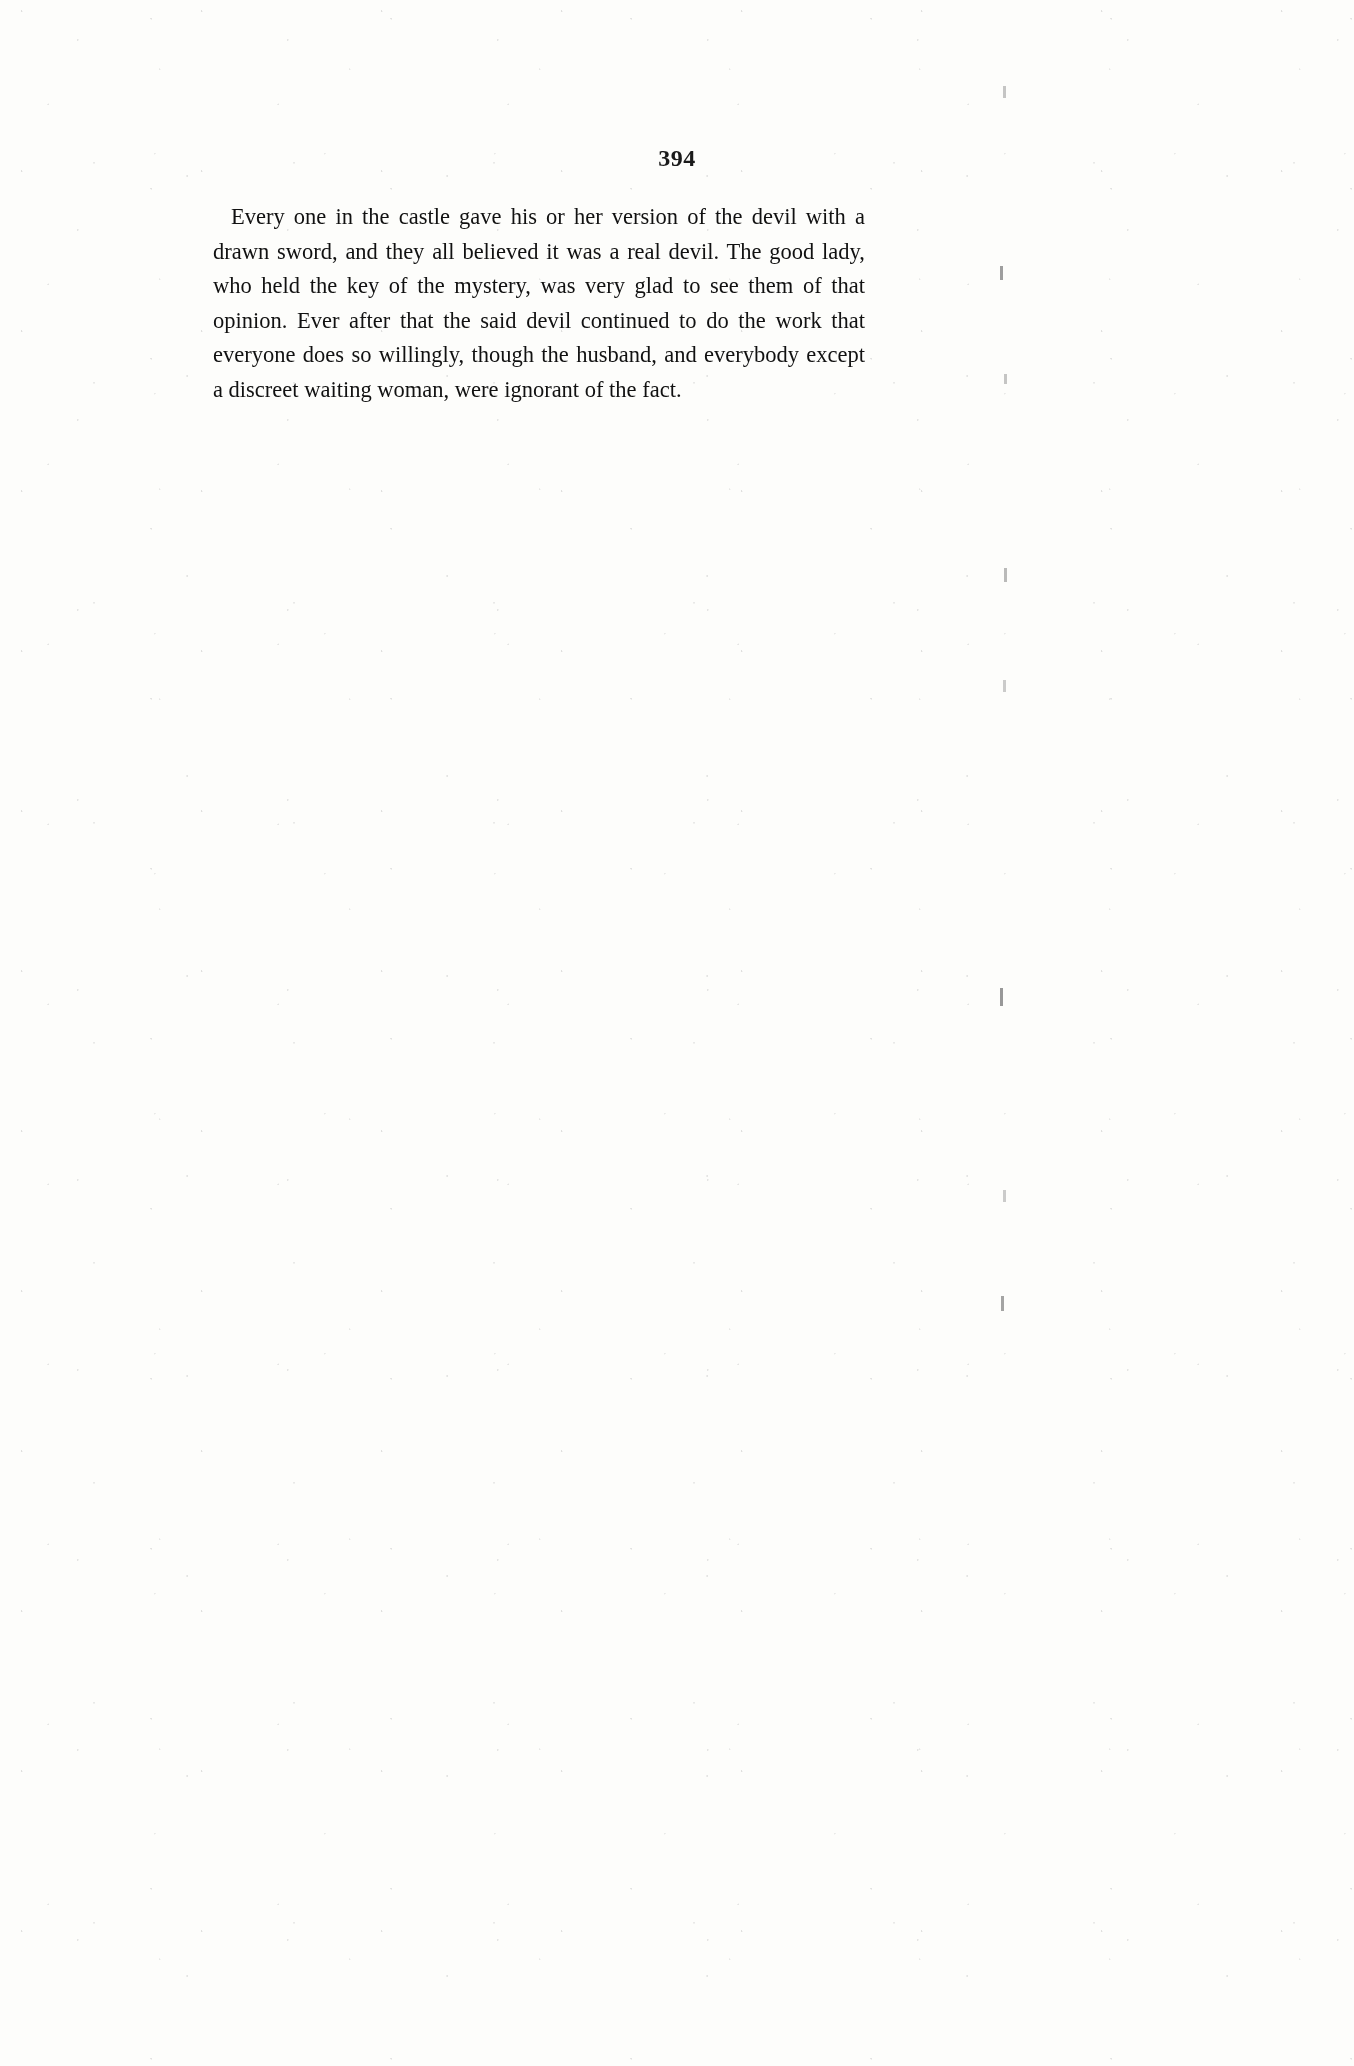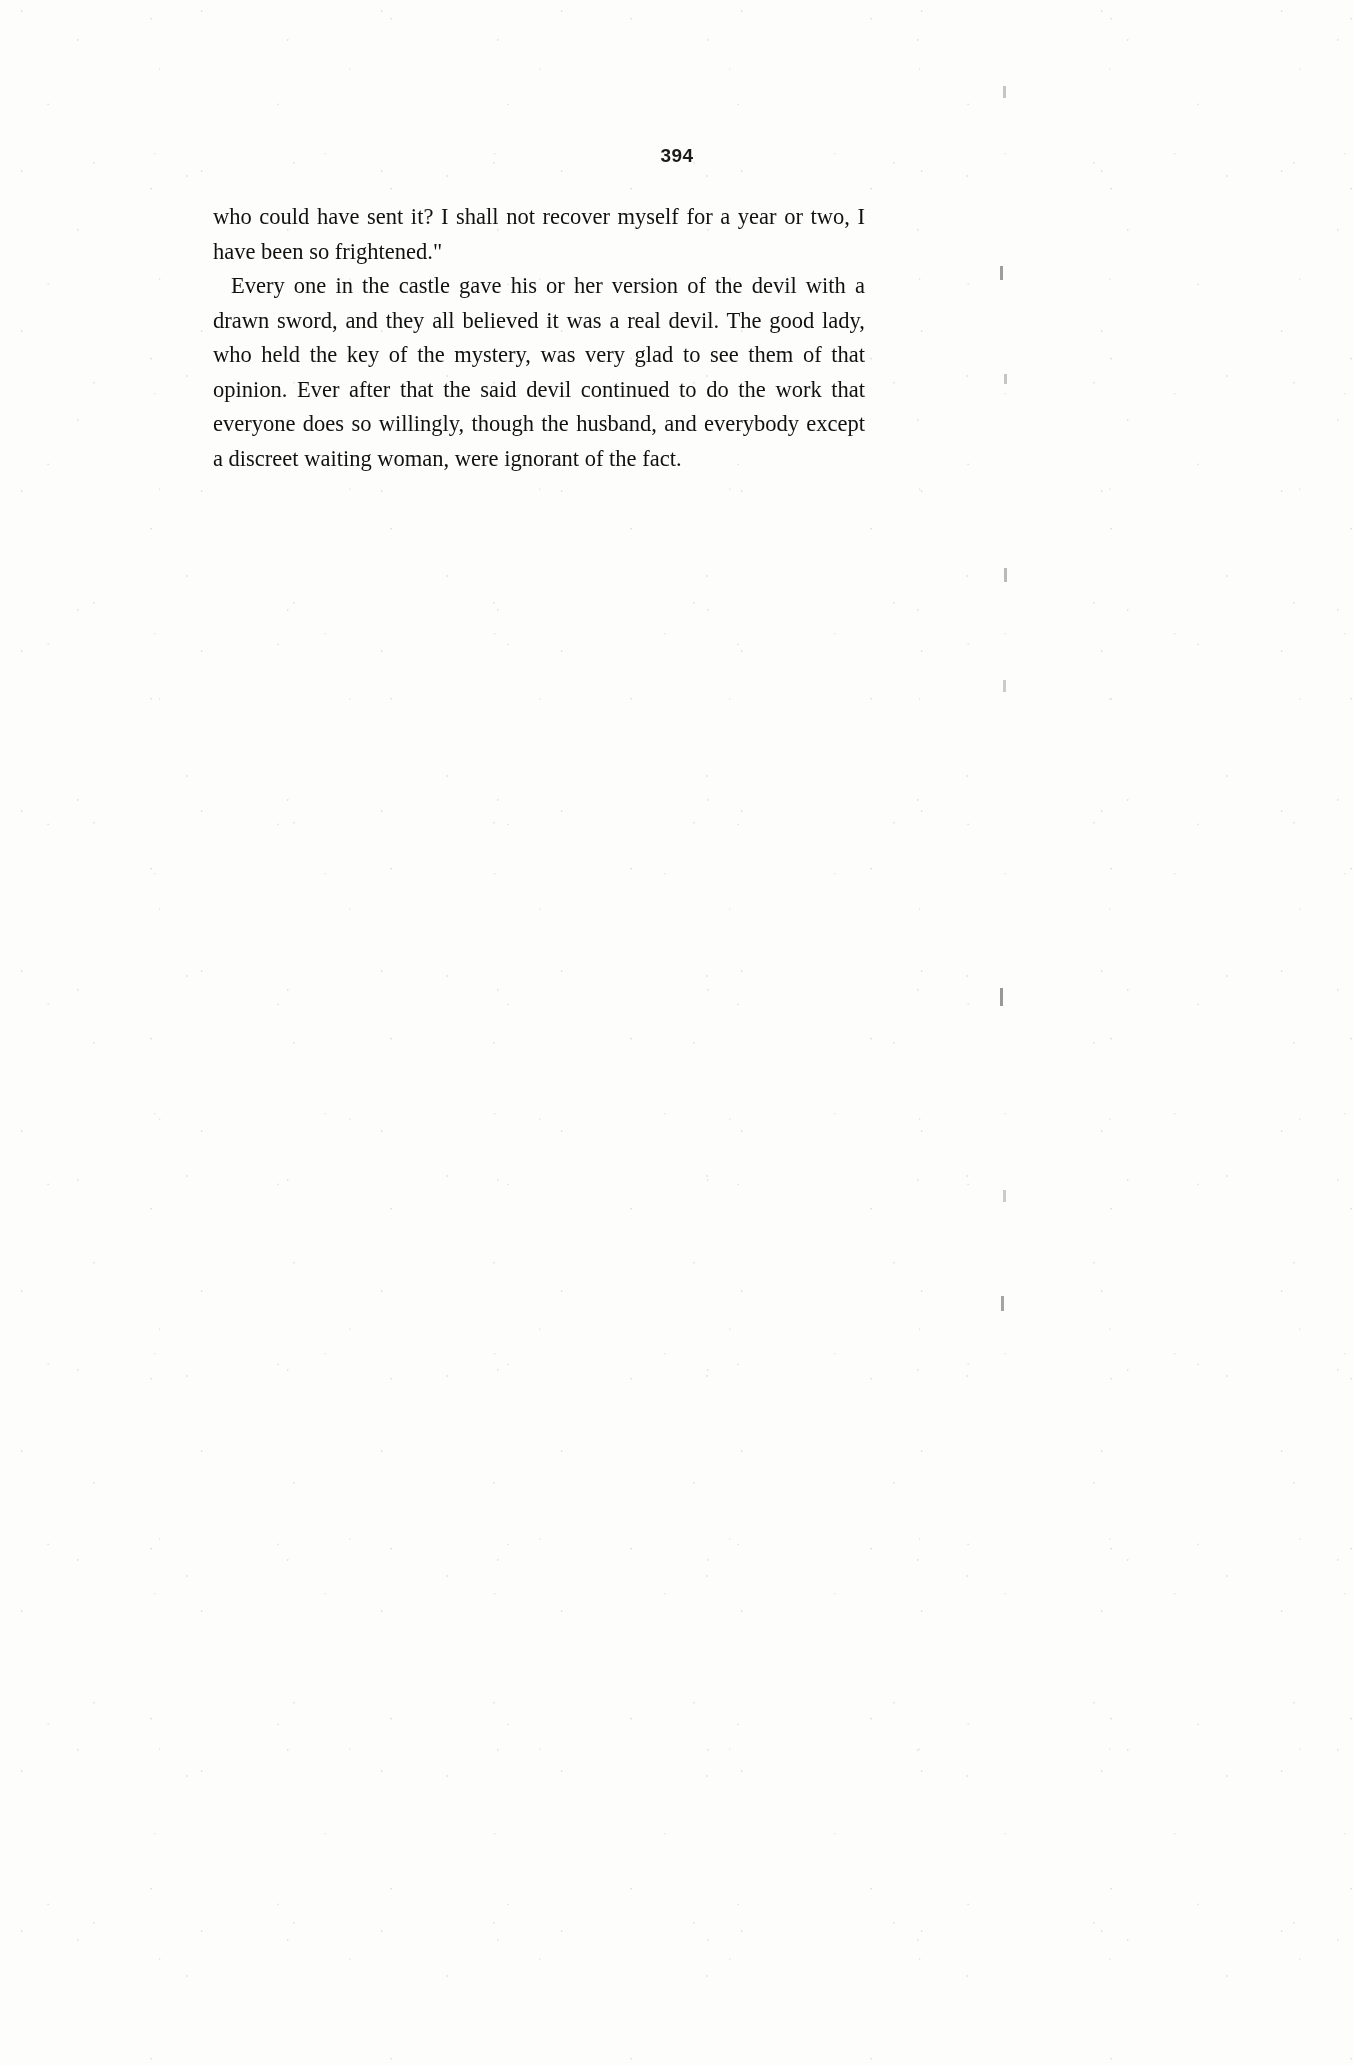--- a/index.html
+++ b/index.html
@@ -34,24 +34,24 @@
                      230px 180px, 200px 220px, 260px 200px, 170px 240px;
     pointer-events: none;
   }
 
   .page-number {
     position: absolute;
     top: 145px;
     left: 0;
     width: 100%;
     text-align: center;
-    font-size: 19px;
+    font-size: 24px;
     font-weight: 700;
     letter-spacing: 0.5px;
-    font-family: Liberation Sans, sans-serif;
+    font-family: Liberation Serif, serif;
   }
 
   .text-column {
     position: absolute;
     top: 200px;
     left: 213px;
     width: 652px;
   }
 
   .para {
@@ -87,21 +87,20 @@
   .margin-mark.m8 { left: 1003px; top: 86px;   height: 12px; opacity: 0.5; }
 </style>
 </head>
 <body>
 
 <div class="page-scan"></div>
 
 <div class="page-number">394</div>
 
 <div class="text-column">
-  <p class="para">who could have sent it?  I shall not recover myself for a year or two, I have been so frightened."</p>
   <p class="para indent">Every one in the castle gave his or her version of the devil with a drawn sword, and they all believed it was a real devil.  The good lady, who held the key of the mystery, was very glad to see them of that opinion.  Ever after that the said devil continued to do the work that everyone does so willingly, though the husband, and everybody except a discreet waiting woman, were ignorant of the fact.</p>
 </div>
 
 <div class="margin-mark m8"></div>
 <div class="margin-mark m1"></div>
 <div class="margin-mark m2"></div>
 <div class="margin-mark m3"></div>
 <div class="margin-mark m4"></div>
 <div class="margin-mark m5"></div>
 <div class="margin-mark m6"></div>

